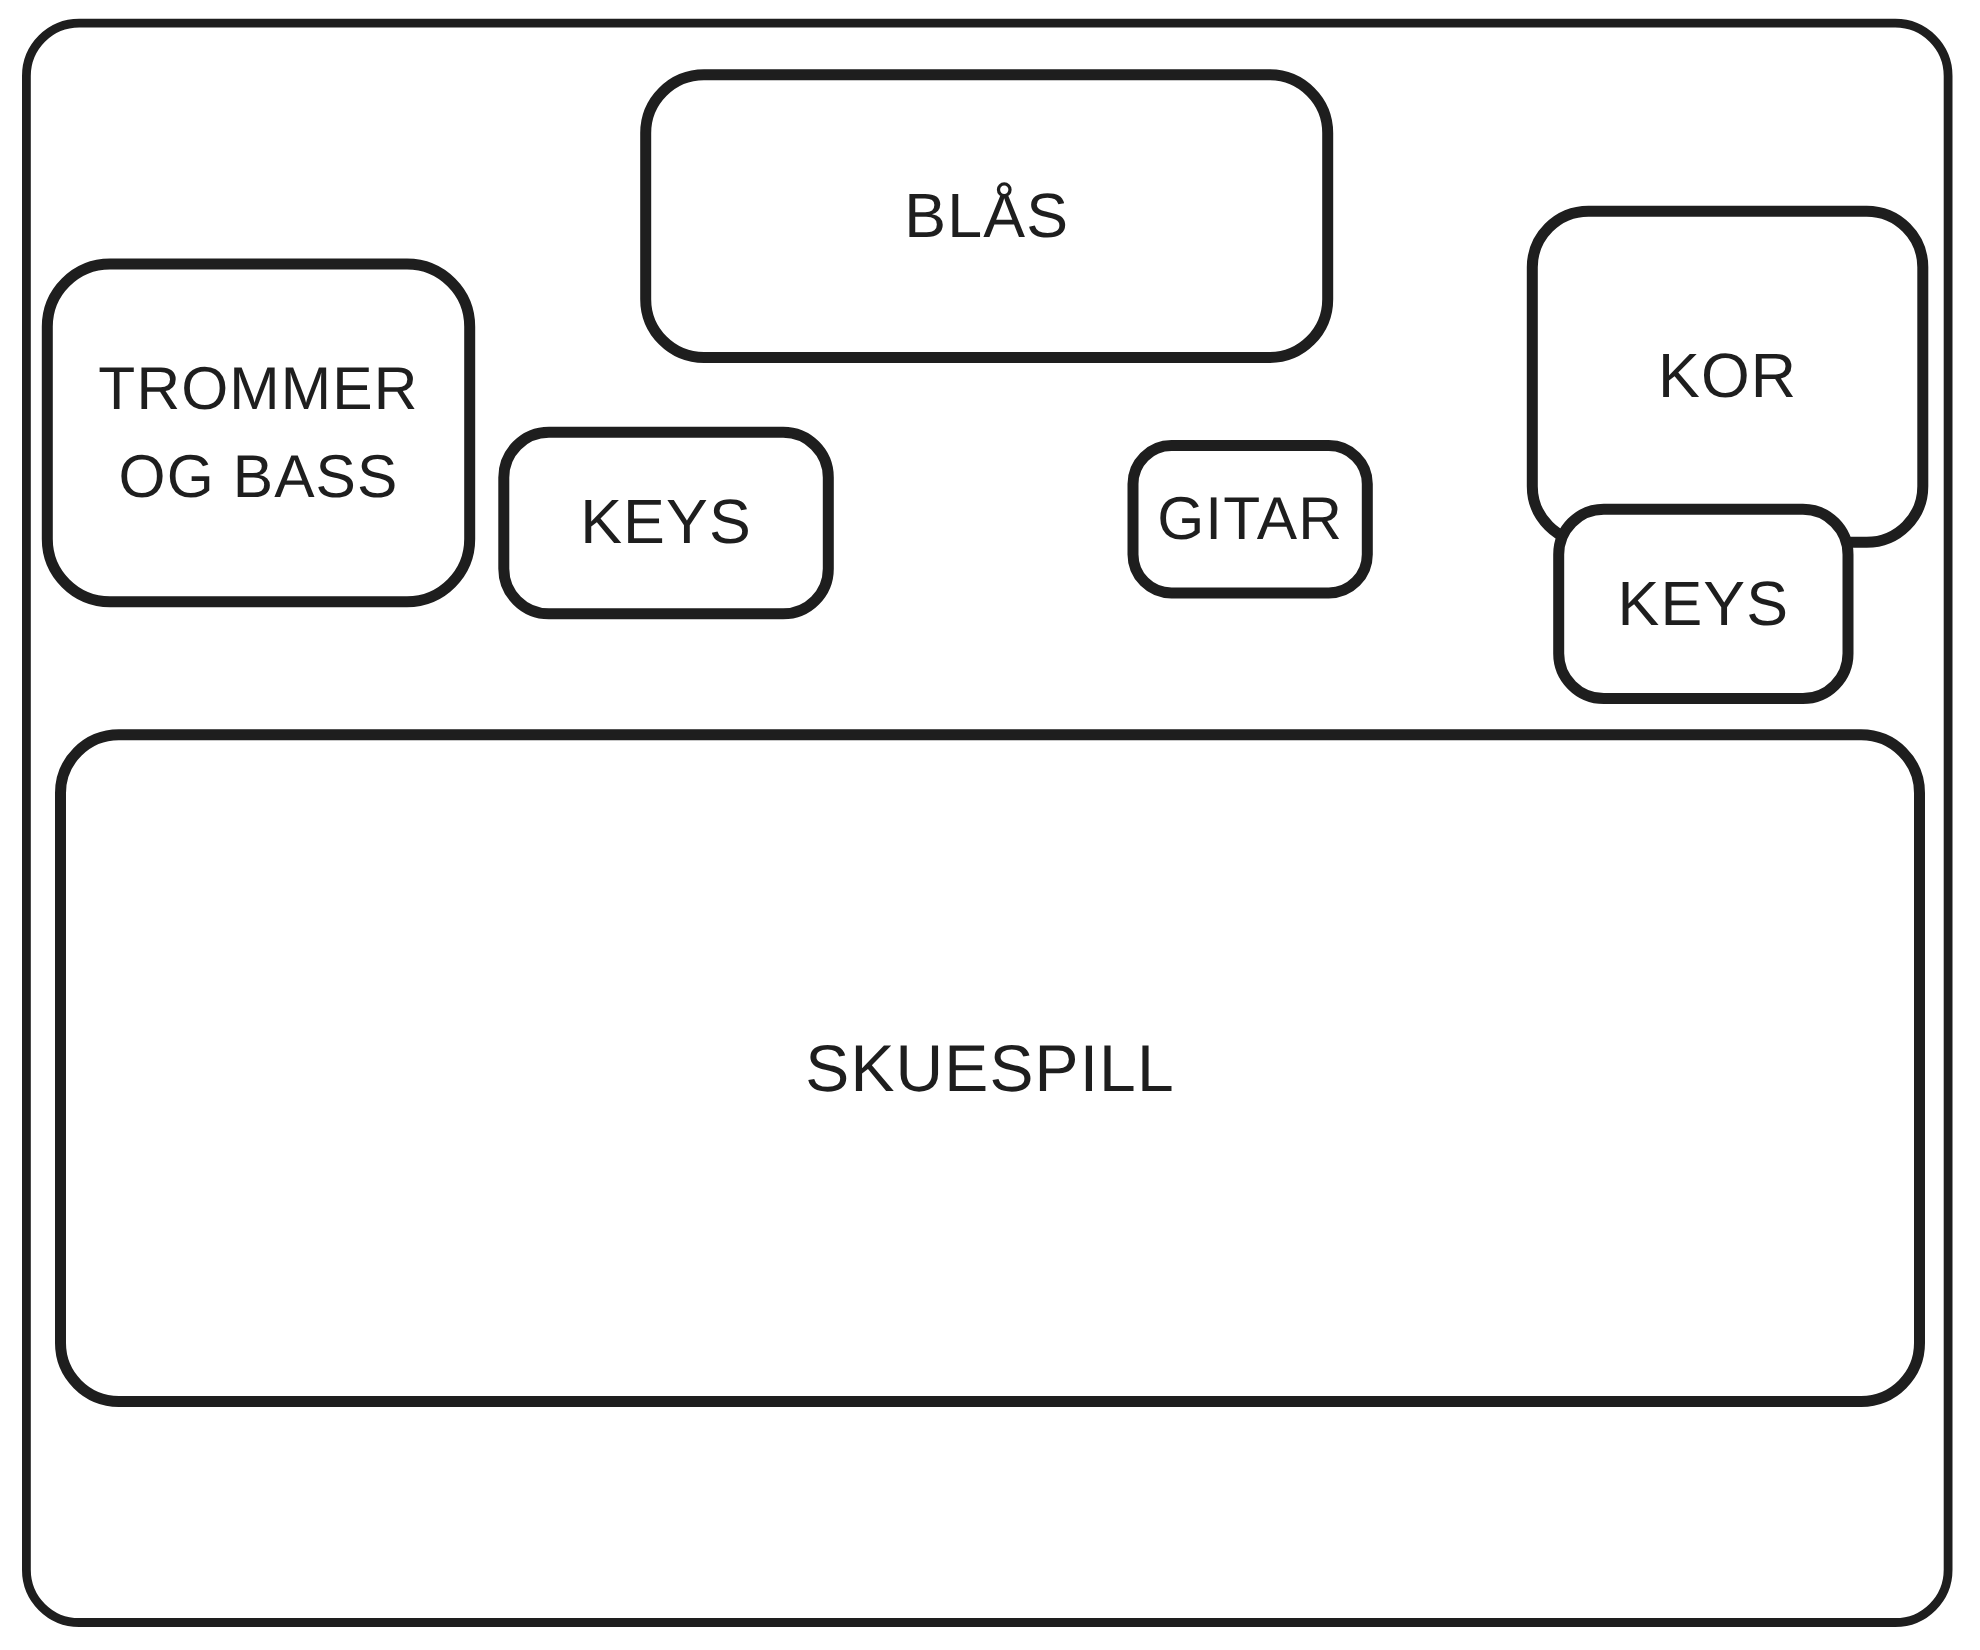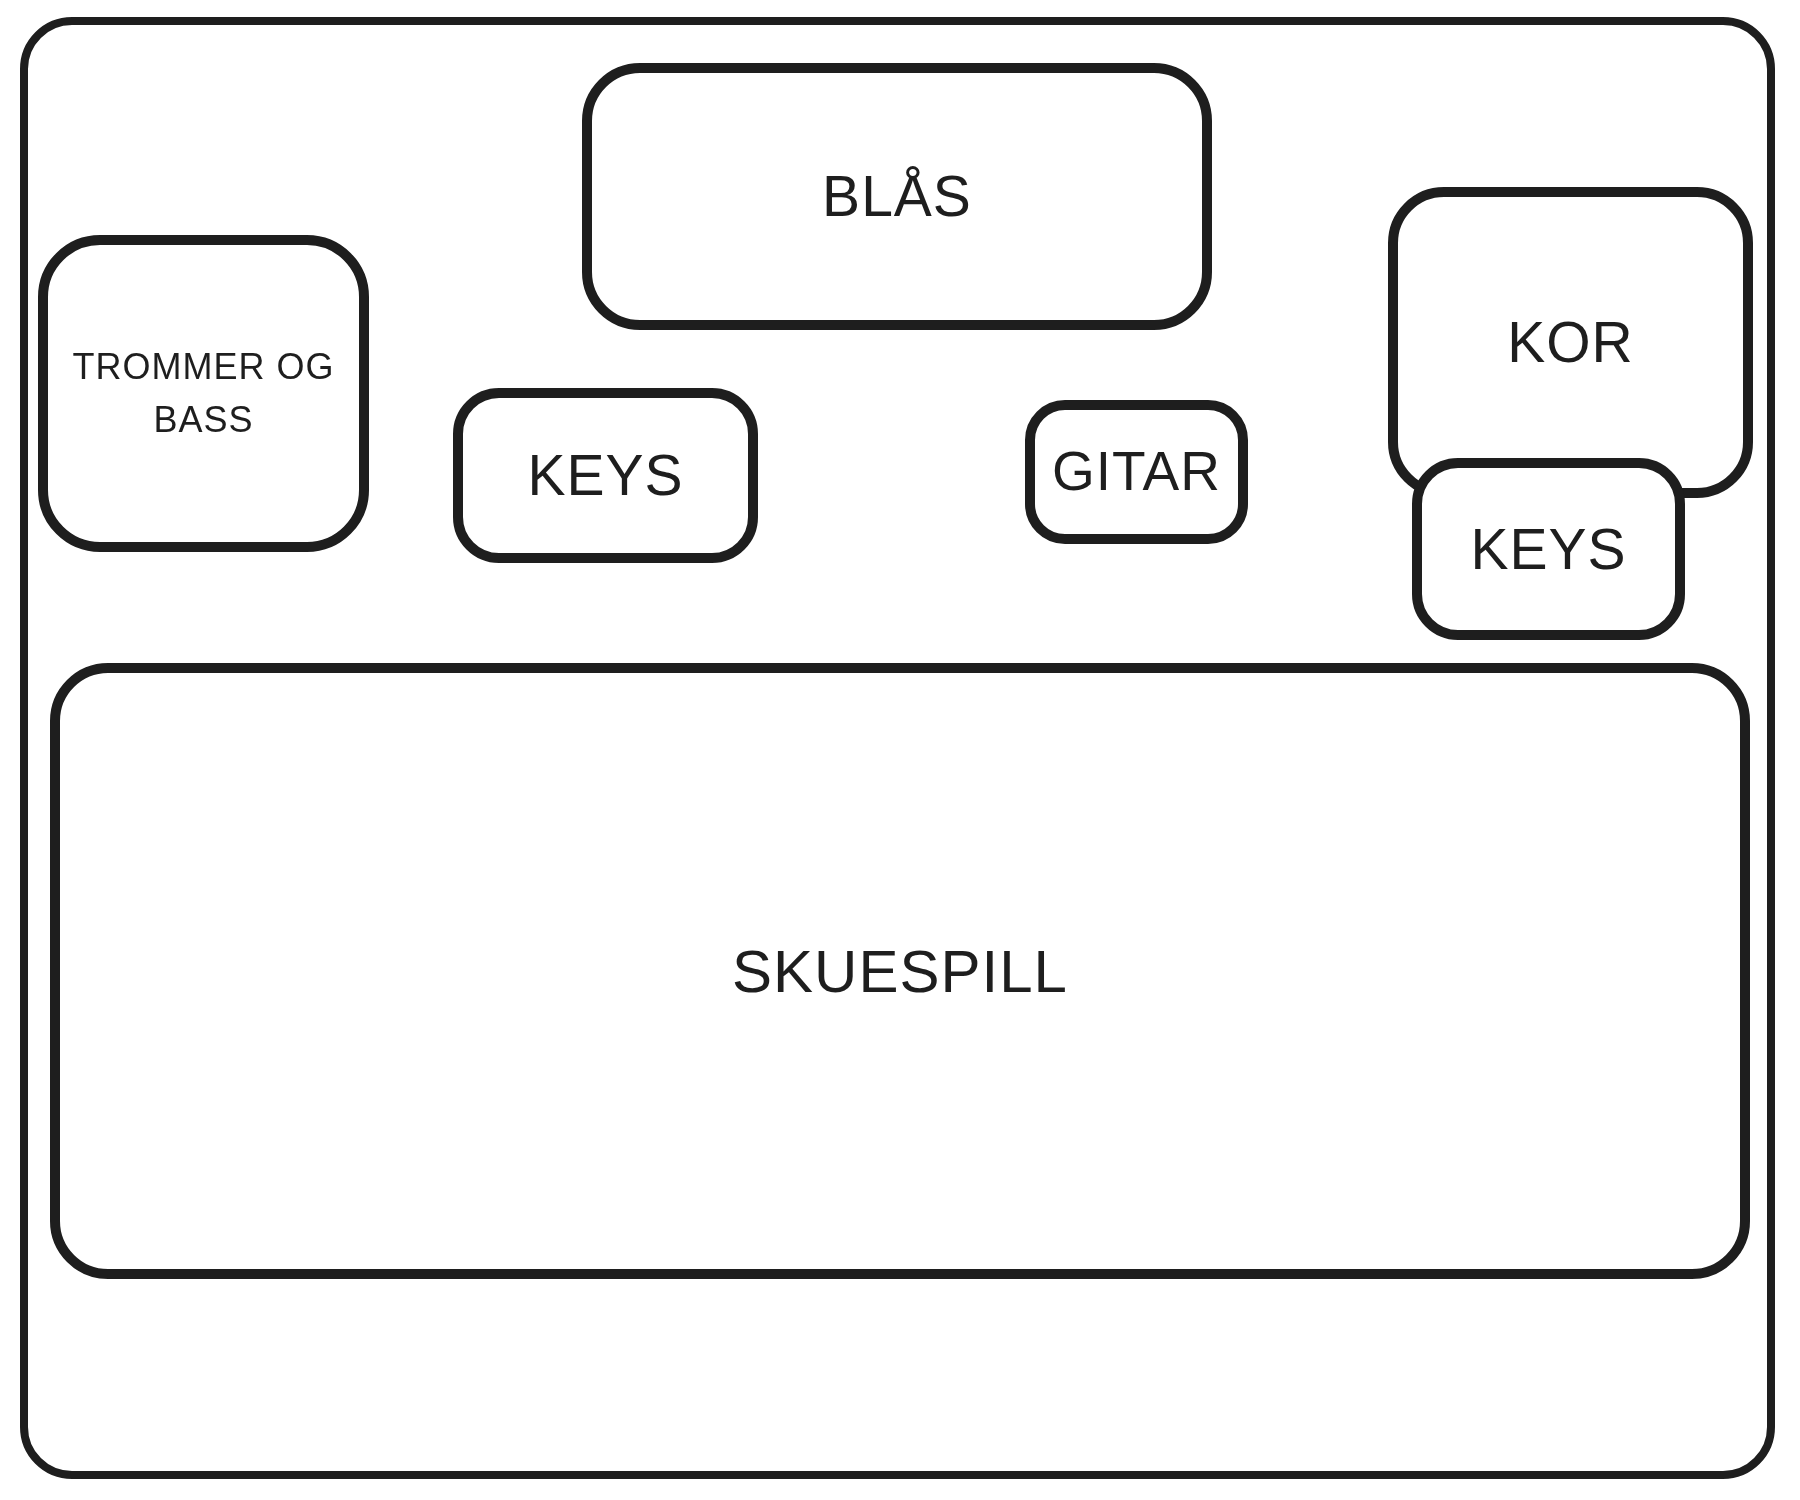--- a/index.html
+++ b/index.html
@@ -44,24 +44,25 @@
   }
   .box span{display:block;}
   .blas{
     left:582px; top:63px;
     width:630px; height:267px;
     border-radius:58px;
     font-size:57px;
   }
   .trommer{
     left:38px; top:235px;
-    width:331px; height:317px;
+    width:394px; height:317px;
     border-radius:62px;
-    font-size:36px;
+    font-size:55px;
     padding:0 14px;
+    justify-content:flex-end;
   }
   .keys-left{
     left:453px; top:388px;
     width:305px; height:175px;
     border-radius:46px;
     font-size:57px;
   }
   .gitar{
     left:1025px; top:400px;
     width:223px; height:144px;

